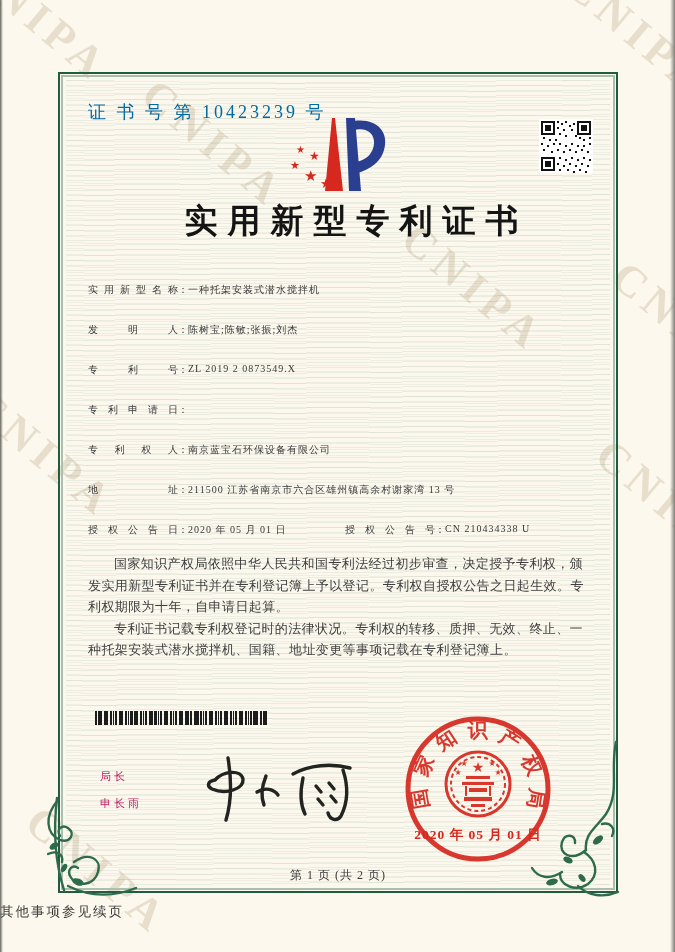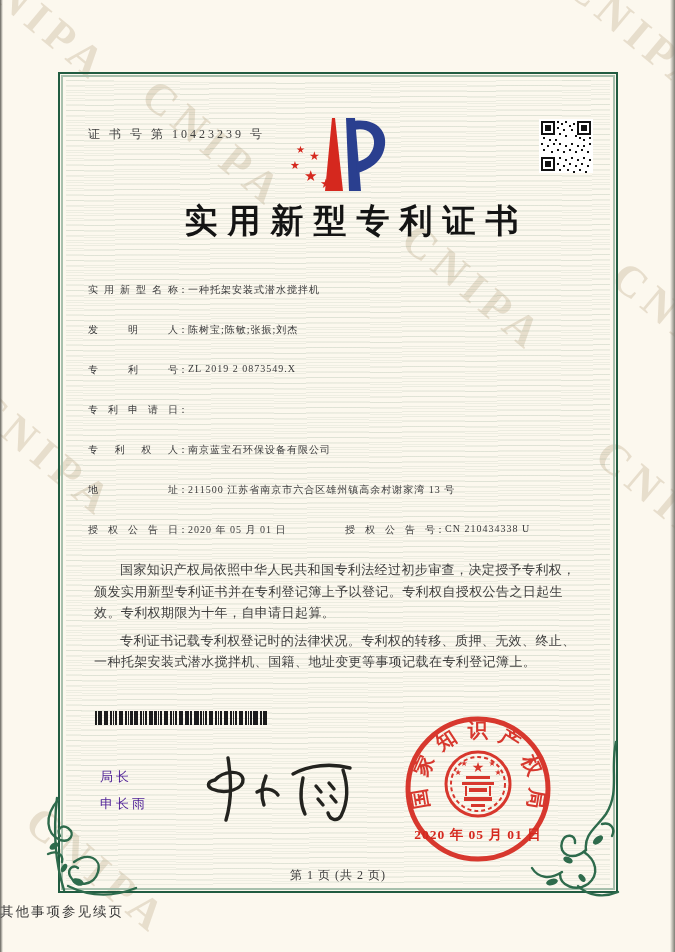--- a/index.html
+++ b/index.html
@@ -28,49 +28,49 @@
     border:2px solid #215c41;z-index:2;}
   .frame-inner{position:absolute;inset:1px;border:2px solid #a8c0ad;}
   .pattern{position:absolute;inset:3px;
     background:
       repeating-linear-gradient(179.4deg, rgba(118,150,124,0.12) 0 1px, rgba(0,0,0,0) 1px 5px),
       repeating-linear-gradient(180.6deg, rgba(118,150,124,0.10) 0 1px, rgba(0,0,0,0) 1px 6px);
   }
 
   .content{position:absolute;inset:0;z-index:3;}
 
-  .cert-number{position:absolute;left:88px;top:126px;font-size:12px;
-    letter-spacing:3px;color:#404040;}
+  .cert-number{position:absolute;left:88px;top:100px;font-size:18px;
+    letter-spacing:3px;color:#0369a1;}
 
   .logo{position:absolute;left:288px;top:112px;}
   .qr{position:absolute;left:539px;top:119px;width:54px;height:54px;background:#fff;}
 
   .title{position:absolute;left:0;right:0;top:199px;text-align:center;
     font-size:33px;font-weight:bold;letter-spacing:10px;text-indent:10px;color:#141414;padding-left:28px;}
 
   .fields{position:absolute;left:88px;top:283px;width:506px;}
   .row{height:40px;font-size:10px;color:#39393b;display:flex;align-items:flex-start;}
   .lbl{display:inline-block;width:90px;text-align:justify;text-align-last:justify;}
   .colon{display:inline-block;}
   .val{letter-spacing:1px;}
   .grant-left{display:inline-flex;width:257px;}
 
   .paras{position:absolute;left:88px;top:553px;width:506px;
     font-size:13px;line-height:21.5px;letter-spacing:0.4px;color:#3e3e3e;}
-  .paras p{margin:6px;text-indent:2em;}
+  .paras p{margin:0;text-indent:2em;}
 
   .barcode{position:absolute;left:95px;top:711px;width:174px;height:14px;
     background:
       repeating-linear-gradient(90deg,#1c1c1c 0 2px,rgba(0,0,0,0) 2px 5px),
       repeating-linear-gradient(90deg,#1c1c1c 0 1px,rgba(0,0,0,0) 1px 3px),
       repeating-linear-gradient(90deg,rgba(0,0,0,0) 0 4px,#1c1c1c 4px 5px,rgba(0,0,0,0) 5px 11px);
   }
 
-  .signer{position:absolute;left:100px;top:763px;font-size:13px;
-    letter-spacing:3px;line-height:27px;color:#4c1d95;}
+  .signer{position:absolute;left:100px;top:763px;font-size:11px;
+    letter-spacing:3px;line-height:27px;color:#be185d;}
   .signature{position:absolute;left:195px;top:750px;}
 
   .seal{position:absolute;left:403px;top:714px;opacity:.92;}
   .seal-date{position:absolute;left:403px;top:826px;width:150px;text-align:center;
     font-size:13.5px;font-weight:bold;color:#d5281e;letter-spacing:1px;z-index:4;}
 
   .page-num{position:absolute;left:58px;top:867px;width:560px;text-align:center;
     font-size:12px;letter-spacing:1px;color:#3a3a3a;}
   .note{position:absolute;left:0;right:0;top:903px;
     font-size:13.5px;letter-spacing:2px;color:#3a3a3a;z-index:3;}

